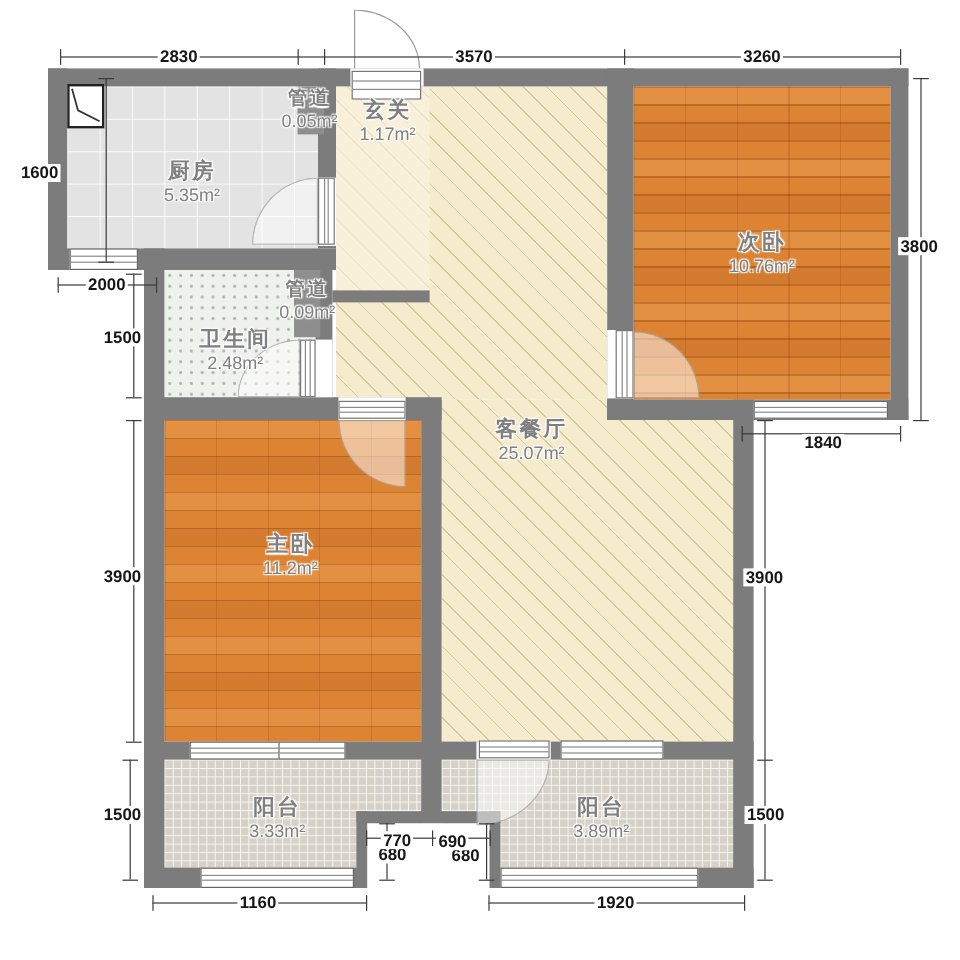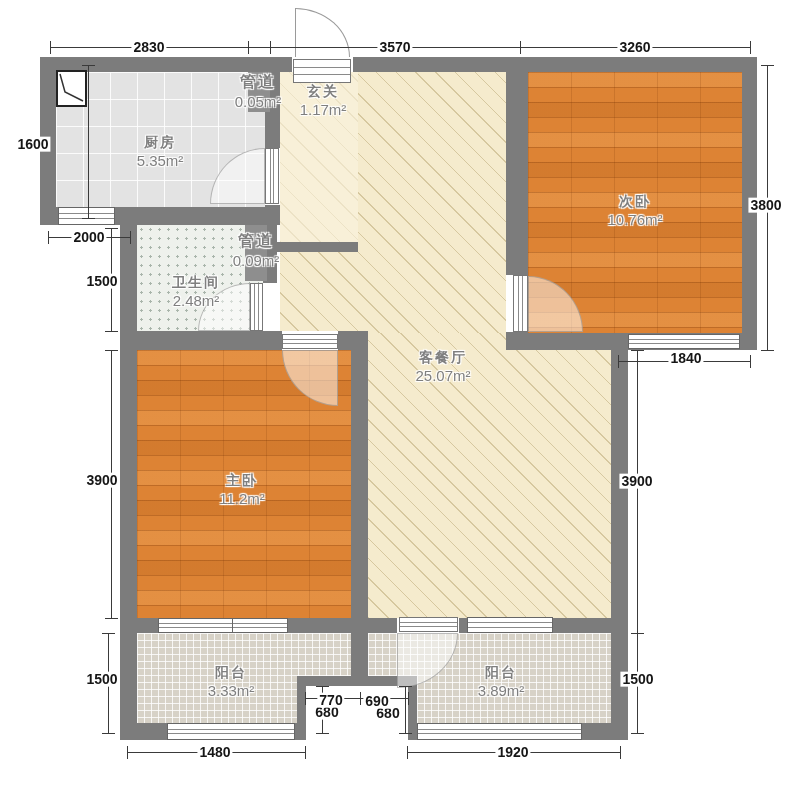--- a/index.html
+++ b/index.html
@@ -42,21 +42,21 @@
   .arc.bl{border-radius:0 0 0 100%;}
   .arc.entry{background:#fff;border:1px solid #9a9a9a;border-bottom:none;}
   .dim{position:absolute;background:#3a3a3a;}
   .tick-v{position:absolute;width:1px;height:13px;background:#3a3a3a;}
   .tick-h{position:absolute;width:13px;height:1px;background:#3a3a3a;}
   .dlabel{position:absolute;transform:translate(-50%,-50%);font-weight:700;font-size:14px;
           color:#161616;background:#fff;padding:0 2px;line-height:1.05;white-space:nowrap;}
   .rlabel{position:absolute;transform:translate(-50%,-50%);text-align:center;color:#7f7f7f;
           white-space:nowrap;
           text-shadow:1px 1px 1px #fff,-1px -1px 1px #fff,1px -1px 1px #fff,-1px 1px 1px #fff;}
-  .rlabel .nm{font-size:14px;font-weight:700;letter-spacing:2px;}
+  .rlabel .nm{font-size:18px;font-weight:700;letter-spacing:2px;}
   .rlabel .ar{font-size:15px;font-weight:400;letter-spacing:0;}
   .flue{position:absolute;background:#fff;border:2px solid #222;box-sizing:border-box;}
 </style>
 </head>
 <body>
 
 <div id="plan">
 
   <div class="floor hatchf" style="left:280px;top:72px;width:226px;height:261px"></div>
   <div class="floor hatchf" style="left:368px;top:333px;width:243px;height:285px"></div>
@@ -195,24 +195,24 @@
 
   <div class="dlabel" style="left:149px;top:47px">2830</div>
   <div class="dlabel" style="left:395px;top:47px">3570</div>
   <div class="dlabel" style="left:635px;top:47px">3260</div>
   <div class="dlabel" style="left:33px;top:144px">1600</div>
   <div class="dlabel" style="left:89px;top:237px">2000</div>
   <div class="dlabel" style="left:102px;top:281px">1500</div>
   <div class="dlabel" style="left:102px;top:480px">3900</div>
   <div class="dlabel" style="left:102px;top:679px">1500</div>
   <div class="dlabel" style="left:766px;top:205px">3800</div>
-  <div class="dlabel" style="left:686px;top:358px">1840</div>
+  <div class="dlabel" style="left:686px;top:369px">1840</div>
   <div class="dlabel" style="left:637px;top:481px">3900</div>
   <div class="dlabel" style="left:638px;top:679px">1500</div>
-  <div class="dlabel" style="left:215px;top:752px">1480</div>
+  <div class="dlabel" style="left:215px;top:752px">1160</div>
   <div class="dlabel" style="left:513px;top:752px">1920</div>
   <div class="dlabel" style="left:327px;top:712px">680</div>
   <div class="dlabel" style="left:388px;top:713px">680</div>
   <div class="dlabel" style="left:331px;top:700px">770</div>
   <div class="dlabel" style="left:377px;top:701px">690</div>
 
   <div class="rlabel" style="left:160px;top:151px">
     <div class="nm">厨房</div>
     <div class="ar">5.35m²</div>
   </div>
@@ -233,21 +233,21 @@
     <div class="ar">2.48m²</div>
   </div>
   <div class="rlabel" style="left:256px;top:250px">
     <div class="nm" style="font-size:16px">管道</div>
     <div class="ar">0.09m²</div>
   </div>
   <div class="rlabel" style="left:443px;top:366px">
     <div class="nm">客餐厅</div>
     <div class="ar">25.07m²</div>
   </div>
-  <div class="rlabel" style="left:242px;top:489px">
+  <div class="rlabel" style="left:242px;top:462px">
     <div class="nm">主卧</div>
     <div class="ar">11.2m²</div>
   </div>
   <div class="rlabel" style="left:231px;top:681px">
     <div class="nm">阳台</div>
     <div class="ar">3.33m²</div>
   </div>
   <div class="rlabel" style="left:501px;top:681px">
     <div class="nm">阳台</div>
     <div class="ar">3.89m²</div>

